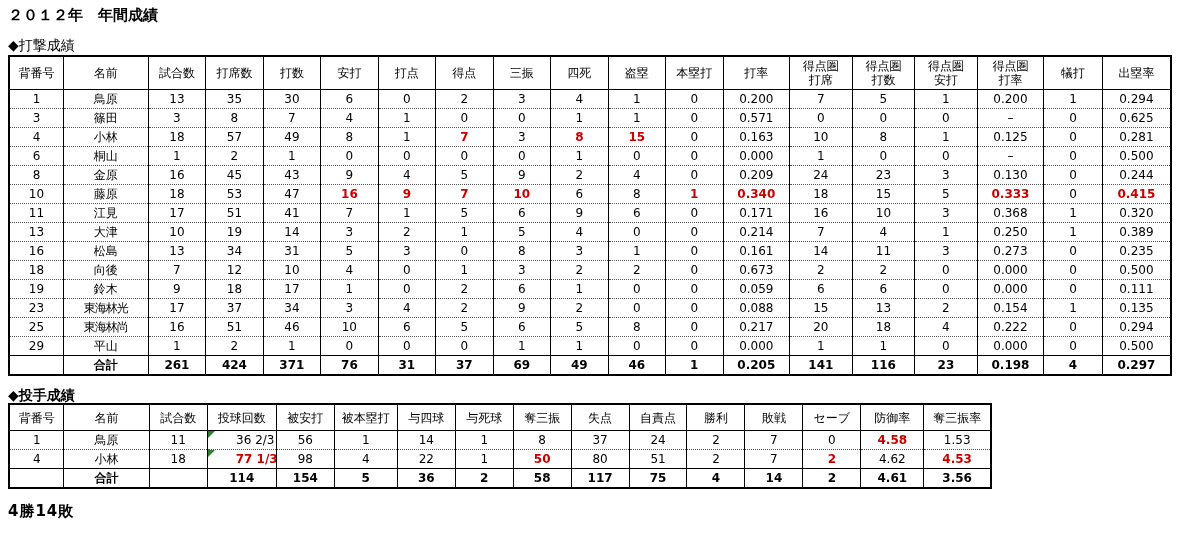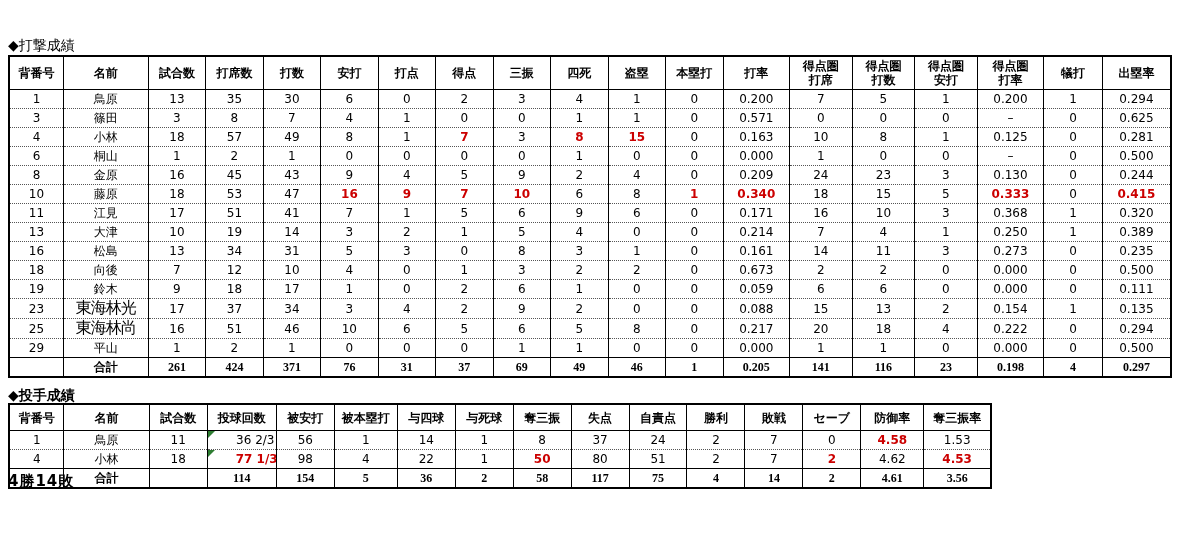--- a/index.html
+++ b/index.html
@@ -13,71 +13,71 @@
     overflow: hidden;
   }
   .page-title {
     position: absolute; left: 8px; top: 6px;
     font-size: 15px; font-weight: bold; white-space: pre;
   }
   .section-label { position: absolute; left: 8px; font-size: 14px; text-align: right; }
   .batting-label  { top: 37px; }
   .pitching-label { top: 387px; font-weight: bold; }
   .record-summary {
-    position: absolute; left: 8px; top: 472px;
+    position: absolute; left: 8px; top: 502px;
     font-size: 15px; font-weight: bold; letter-spacing: 1px;
   }
   table.stats {
     position: absolute; left: 8px;
     border-collapse: collapse; table-layout: fixed;
     background: #ffffff;
     border: 2px solid #000000;
   }
   #batting-table  { top: 55px;  width: 1164px; }
   #pitching-table { top: 403px; width: 984px;  }
   .stats th, .stats td {
     border-left: 1px solid #000000;
     border-right: 1px solid #000000;
     font-size: 12px;
     text-align: center;
     vertical-align: middle;
     padding: 0 1px;
     overflow: hidden;
   }
   .stats th {
-    font-weight: bold;
+    font-weight: normal;
     white-space: pre-line;
     line-height: 14px;
     height: 32px;
     border-bottom: 1px solid #000000;
     border-top: 1px solid #000000;
   }
   #pitching-table th { height: 25px; }
   .stats td { height: 18px; line-height: 18px; white-space: nowrap; }
   .stats tbody tr + tr td { border-top: 1px dotted #555555; }
   .stats tbody tr.total td {
     border-top: 1px solid #000000;
     font-weight: bold;
-    font-family: Liberation Serif, serif;
   }
   .stats td.red .cellv { color: #cc0000; font-weight: bold; }
   .stats td.italic .cellv { }
-  .stats td.shrink .cellv { font-size: 16px; letter-spacing: -1px; }
+  .stats td.shrink .cellv { font-size: 12px; letter-spacing: -1px; }
   td.hascorner { position: relative; padding-left: 28px; }
   .corner-marker {
     position: absolute; left: 0; top: 0;
     width: 0; height: 0;
     border-top: 7px solid #2e7d32;
     border-right: 7px solid transparent;
   }
 </style>
 </head>
 <body>
 
 <div class="canvas">
+  <div class="page-title">２０１２年　年間成績</div>
 
   <div class="section-label batting-label">◆打撃成績</div>
   <table class="stats" id="batting-table">
       <colgroup>
         <col style="width: 54px;">
         <col style="width: 84px;">
         <col style="width: 57px;">
         <col style="width: 57px;">
         <col style="width: 57px;">
         <col style="width: 57px;">

